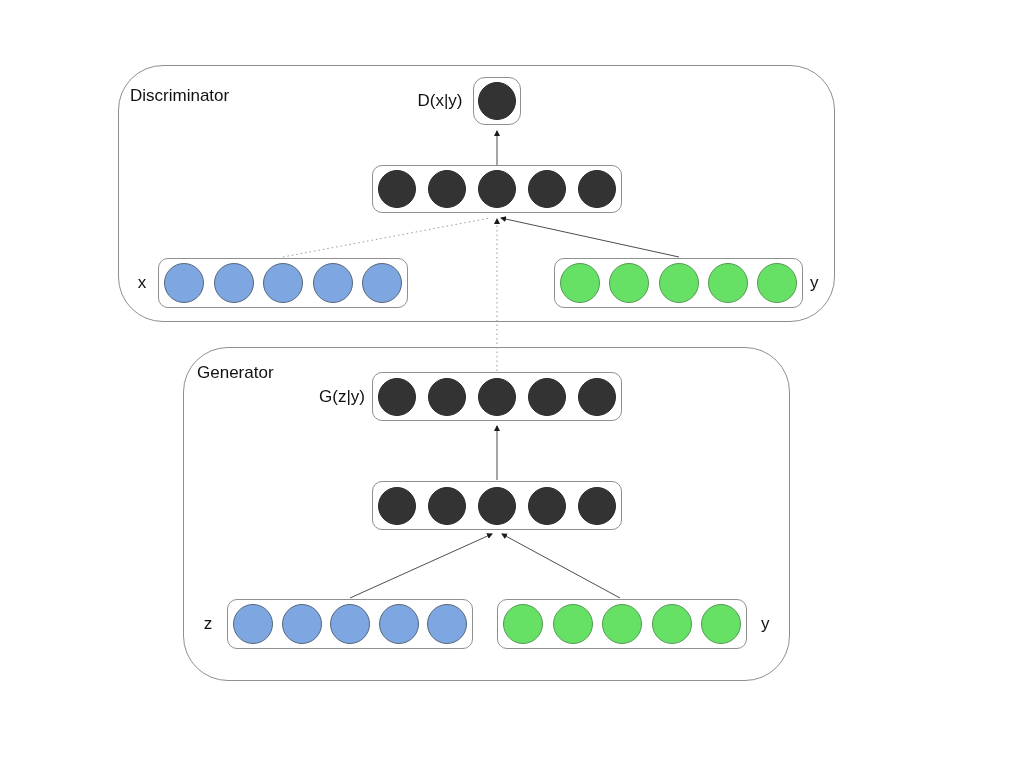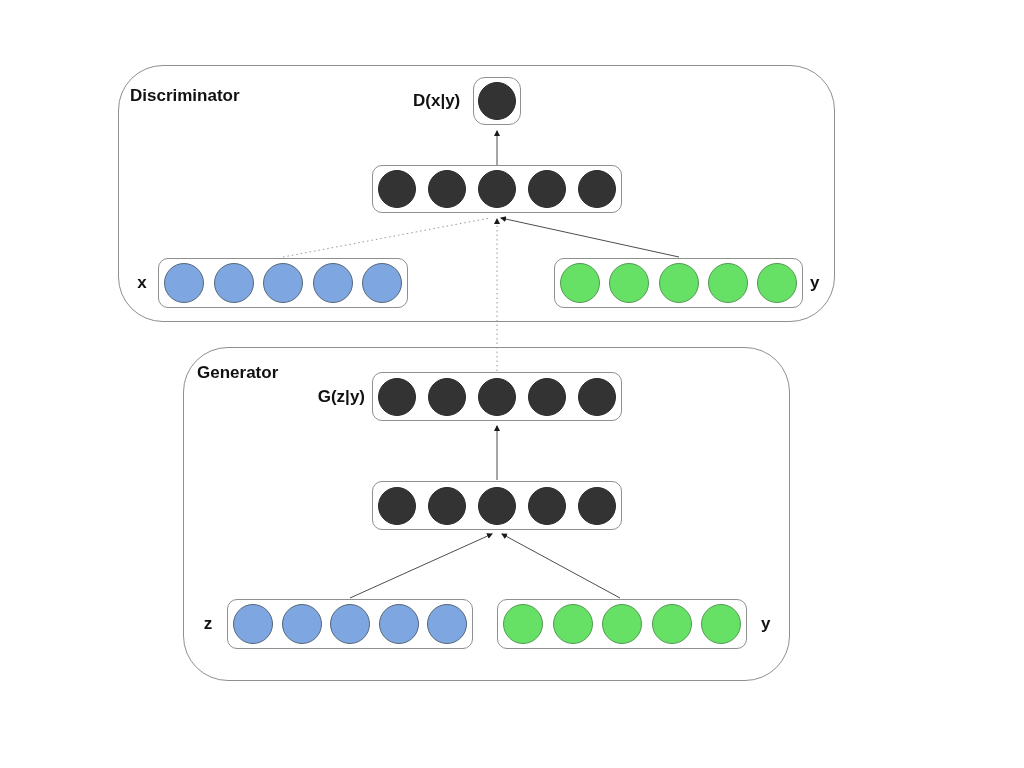--- a/index.html
+++ b/index.html
@@ -49,24 +49,23 @@
     flex: 0 0 auto;
   }
 
   .diagram-label {
     position: absolute;
     font-size: 17px;
     color: #111111;
     white-space: nowrap;
     z-index: 2;
     line-height: 1.1;
-    font-weight: bold;
   }
   [data-name="discriminator-label"]        { left: 130px; top: 87px; }
-  [data-name="discriminator-output-label"] { left: 413px; top: 92px;  width: 54px; text-align: left; }
+  [data-name="discriminator-output-label"] { left: 413px; top: 92px;  width: 54px; text-align: center; }
   [data-name="input-x-label"]              { left: 134px; top: 274px; width: 16px; text-align: center; }
   [data-name="discriminator-input-y-label"]{ left: 810px; top: 274px; }
   [data-name="generator-label"]            { left: 197px; top: 364px; }
   [data-name="generator-output-label"]     { left: 308px; top: 388px; width: 57px; text-align: right; }
   [data-name="input-z-label"]              { left: 200px; top: 615px; width: 16px; text-align: center; }
   [data-name="generator-input-y-label"]    { left: 761px; top: 615px; }
 
   .edges-layer {
     position: absolute;
     left: 0; top: 0;

